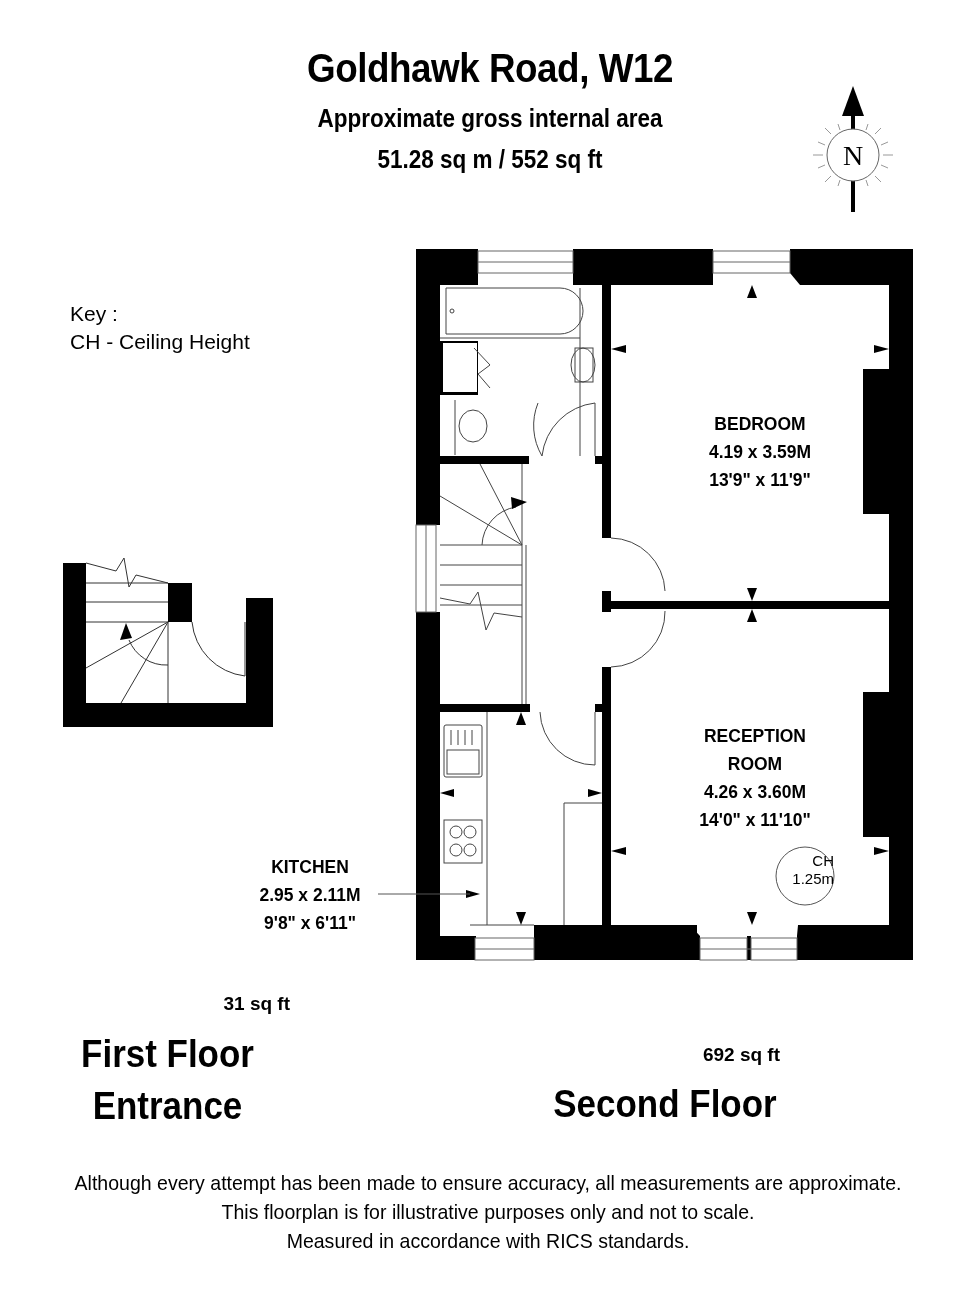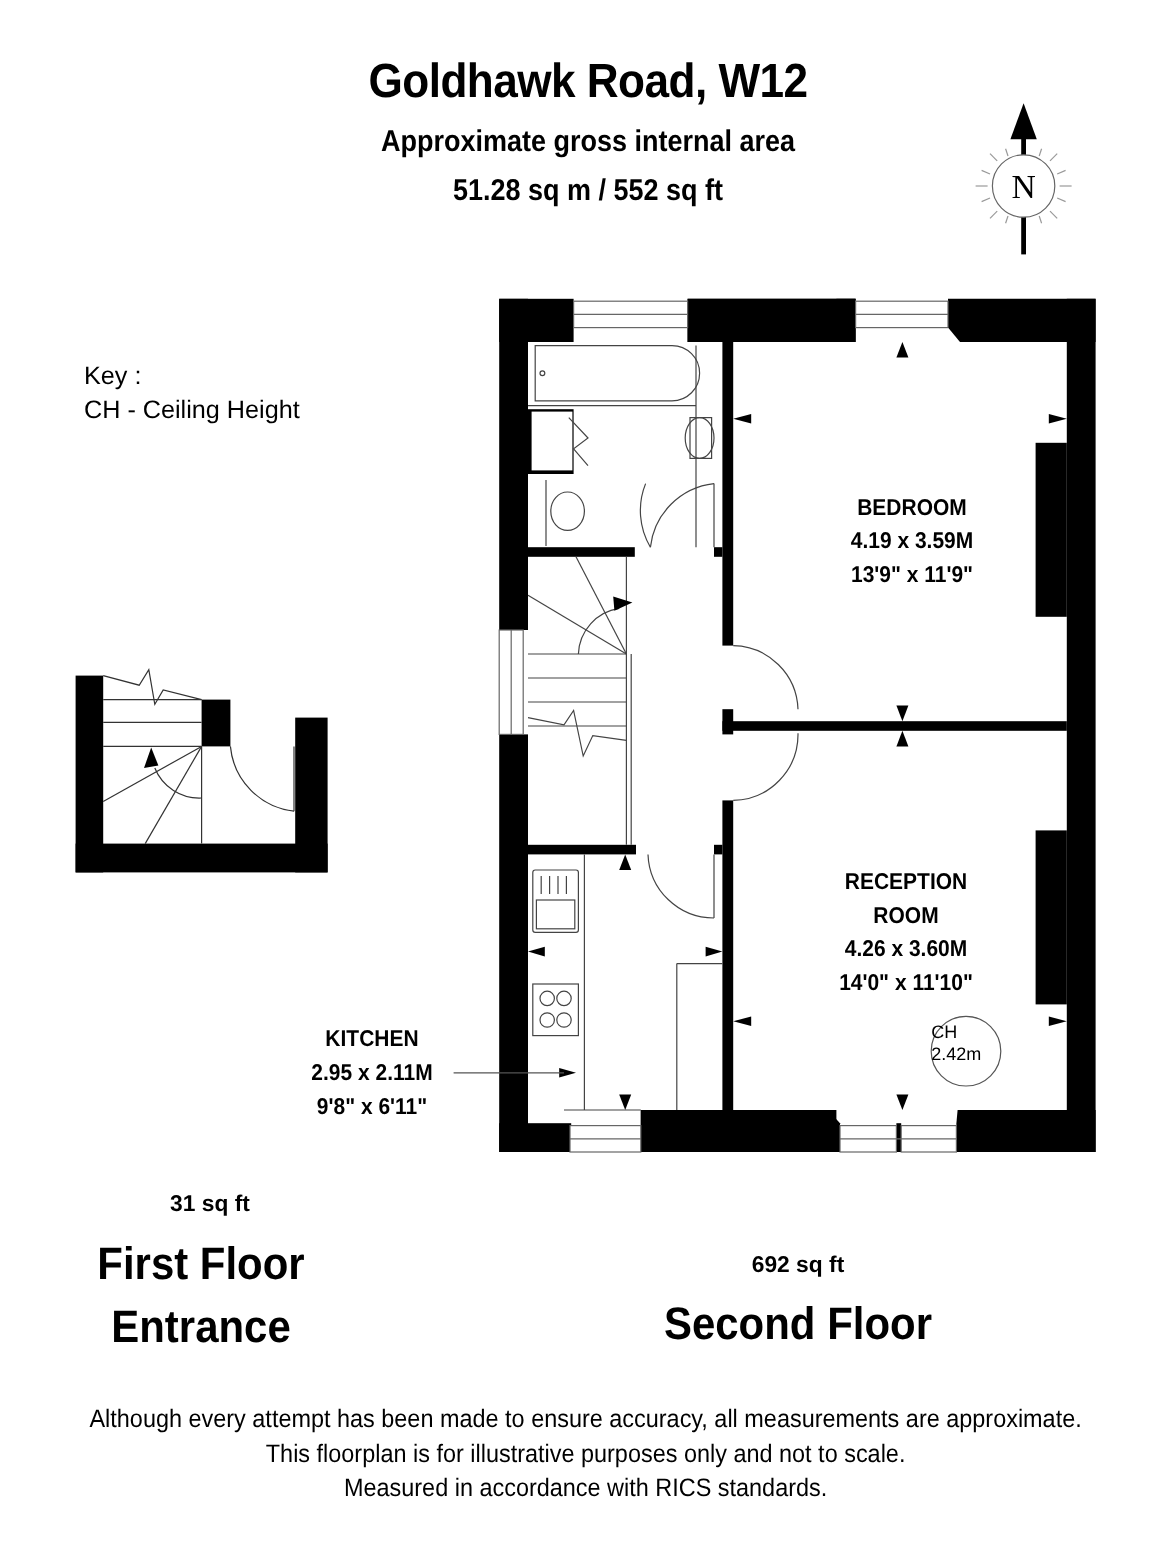--- a/index.html
+++ b/index.html
@@ -4,24 +4,24 @@
 <style>
   html, body { margin:0; padding:0; background:#ffffff; }
   body { width:980px; height:1306px; position:relative; overflow:hidden; font-family:"Liberation Sans", sans-serif; color:#000; }
   .abs { position:absolute; }
   .center { text-align:center; }
   .title { left:0; width:980px; top:46px; font-size:40px; font-weight:bold; letter-spacing:-0.5px; transform:scaleX(0.92); }
   .subtitle { left:0; width:980px; top:104px; font-size:25px; font-weight:bold; transform:scaleX(0.9); }
   .area { left:0; width:980px; top:145px; font-size:25px; font-weight:bold; transform:scaleX(0.9); }
   .key { left:70px; top:300px; font-size:21px; line-height:28px; }
   .room { font-weight:bold; font-size:19px; line-height:28px; text-align:center; transform:scaleX(0.92); }
-  .floor-sqft { font-weight:bold; font-size:19px; text-align:center; }
+  .floor-sqft { font-weight:bold; font-size:19px; text-align:right; }
   .floor-name { font-weight:bold; font-size:38px; text-align:center; line-height:52px; transform:scaleX(0.92); }
   .disclaimer { left:0; width:976px; top:1168px; font-size:21px; line-height:29px; text-align:center; transform:scaleX(0.93); }
-  .ch { font-size:15px; text-align:left; line-height:18px; }
+  .ch { font-size:15px; text-align:right; line-height:18px; }
   svg { position:absolute; left:0; top:0; }
 </style>
 </head>
 <body>
 
 <div class="abs title center">Goldhawk Road, W12</div>
 <div class="abs subtitle center">Approximate gross internal area</div>
 <div class="abs area center">51.28 sq m / 552 sq ft</div>
 
 <div class="abs key">
@@ -207,21 +207,21 @@
 </div>
 
 <div class="abs room" style="left:235px; top:853px; width:150px;">
   <div>KITCHEN</div>
   <div>2.95 x 2.11M</div>
   <div>9'8" x 6'11"</div>
 </div>
 
 <div class="abs ch" style="left:776px; top:852px; width:58px;">
   <div>CH</div>
-  <div>2.42m</div>
+  <div>1.25m</div>
 </div>
 
 <div class="abs floor-sqft" style="left:60px; top:993px; width:230px;">31 sq ft</div>
 <div class="abs floor-name" style="left:30px; top:1028px; width:275px;">
   <div>First Floor</div>
   <div>Entrance</div>
 </div>
 
 <div class="abs floor-sqft" style="left:550px; top:1044px; width:230px;">692 sq ft</div>
 <div class="abs floor-name" style="left:515px; top:1078px; width:300px;">Second Floor</div>

